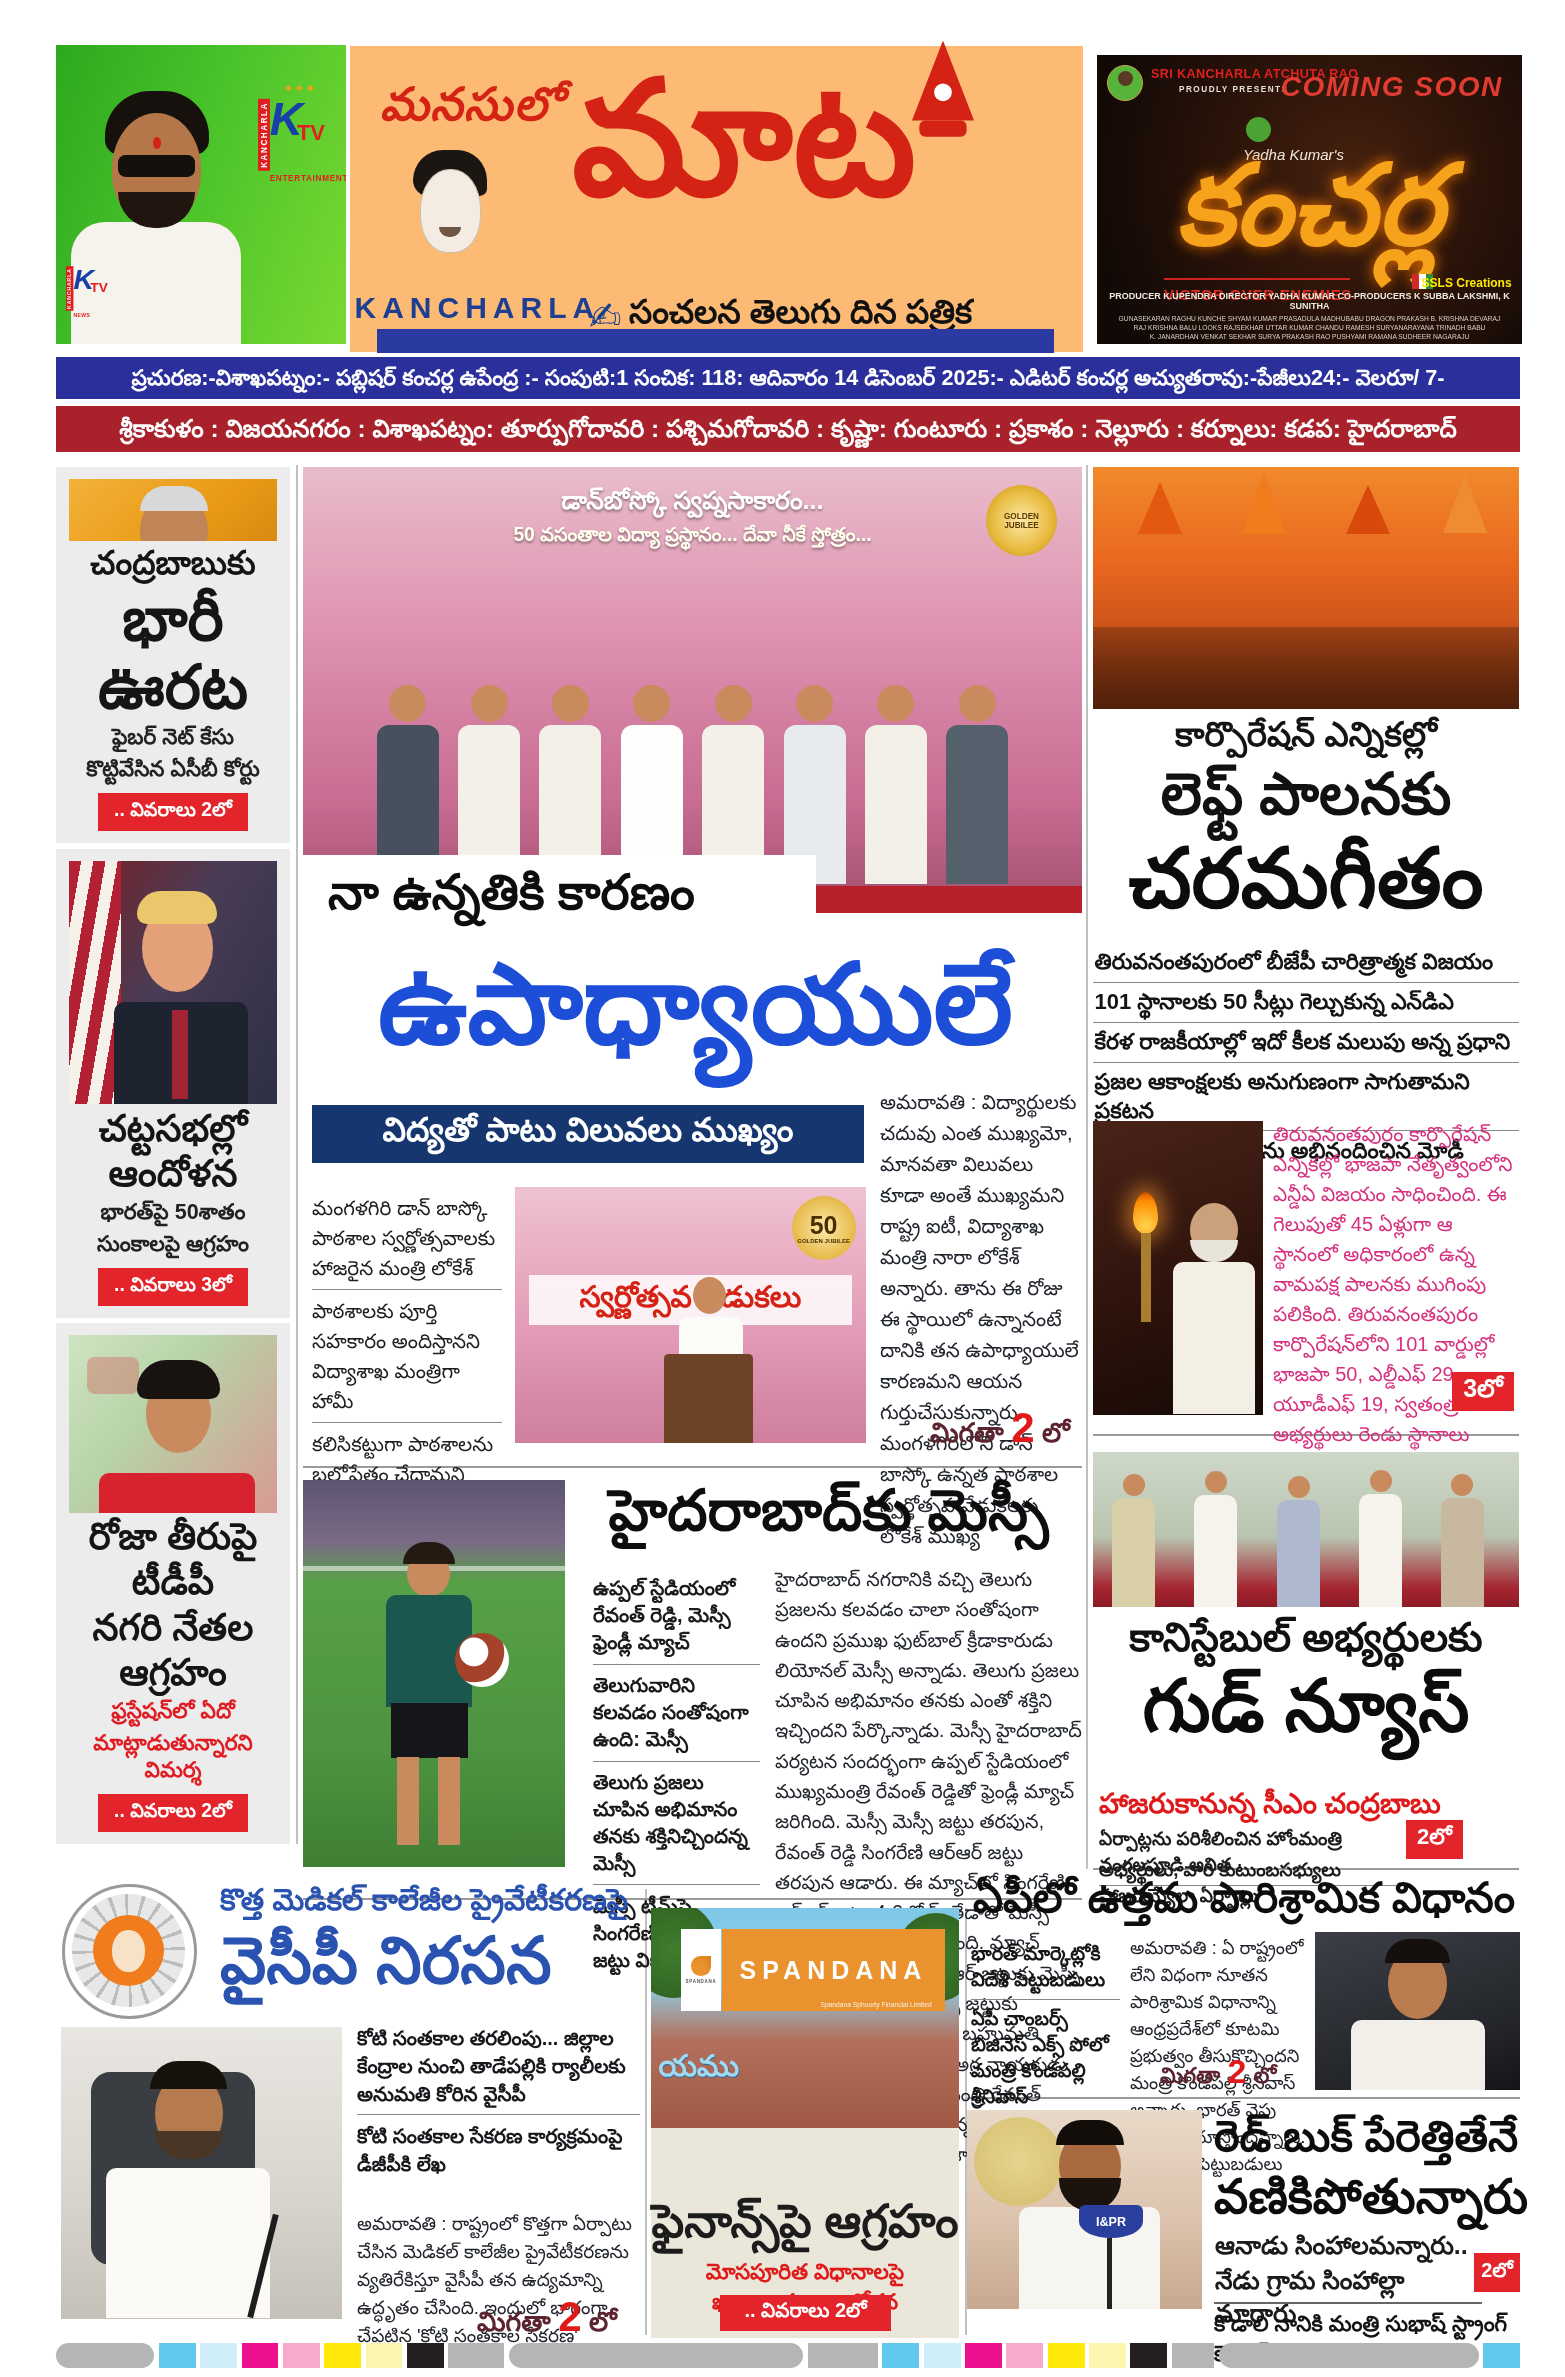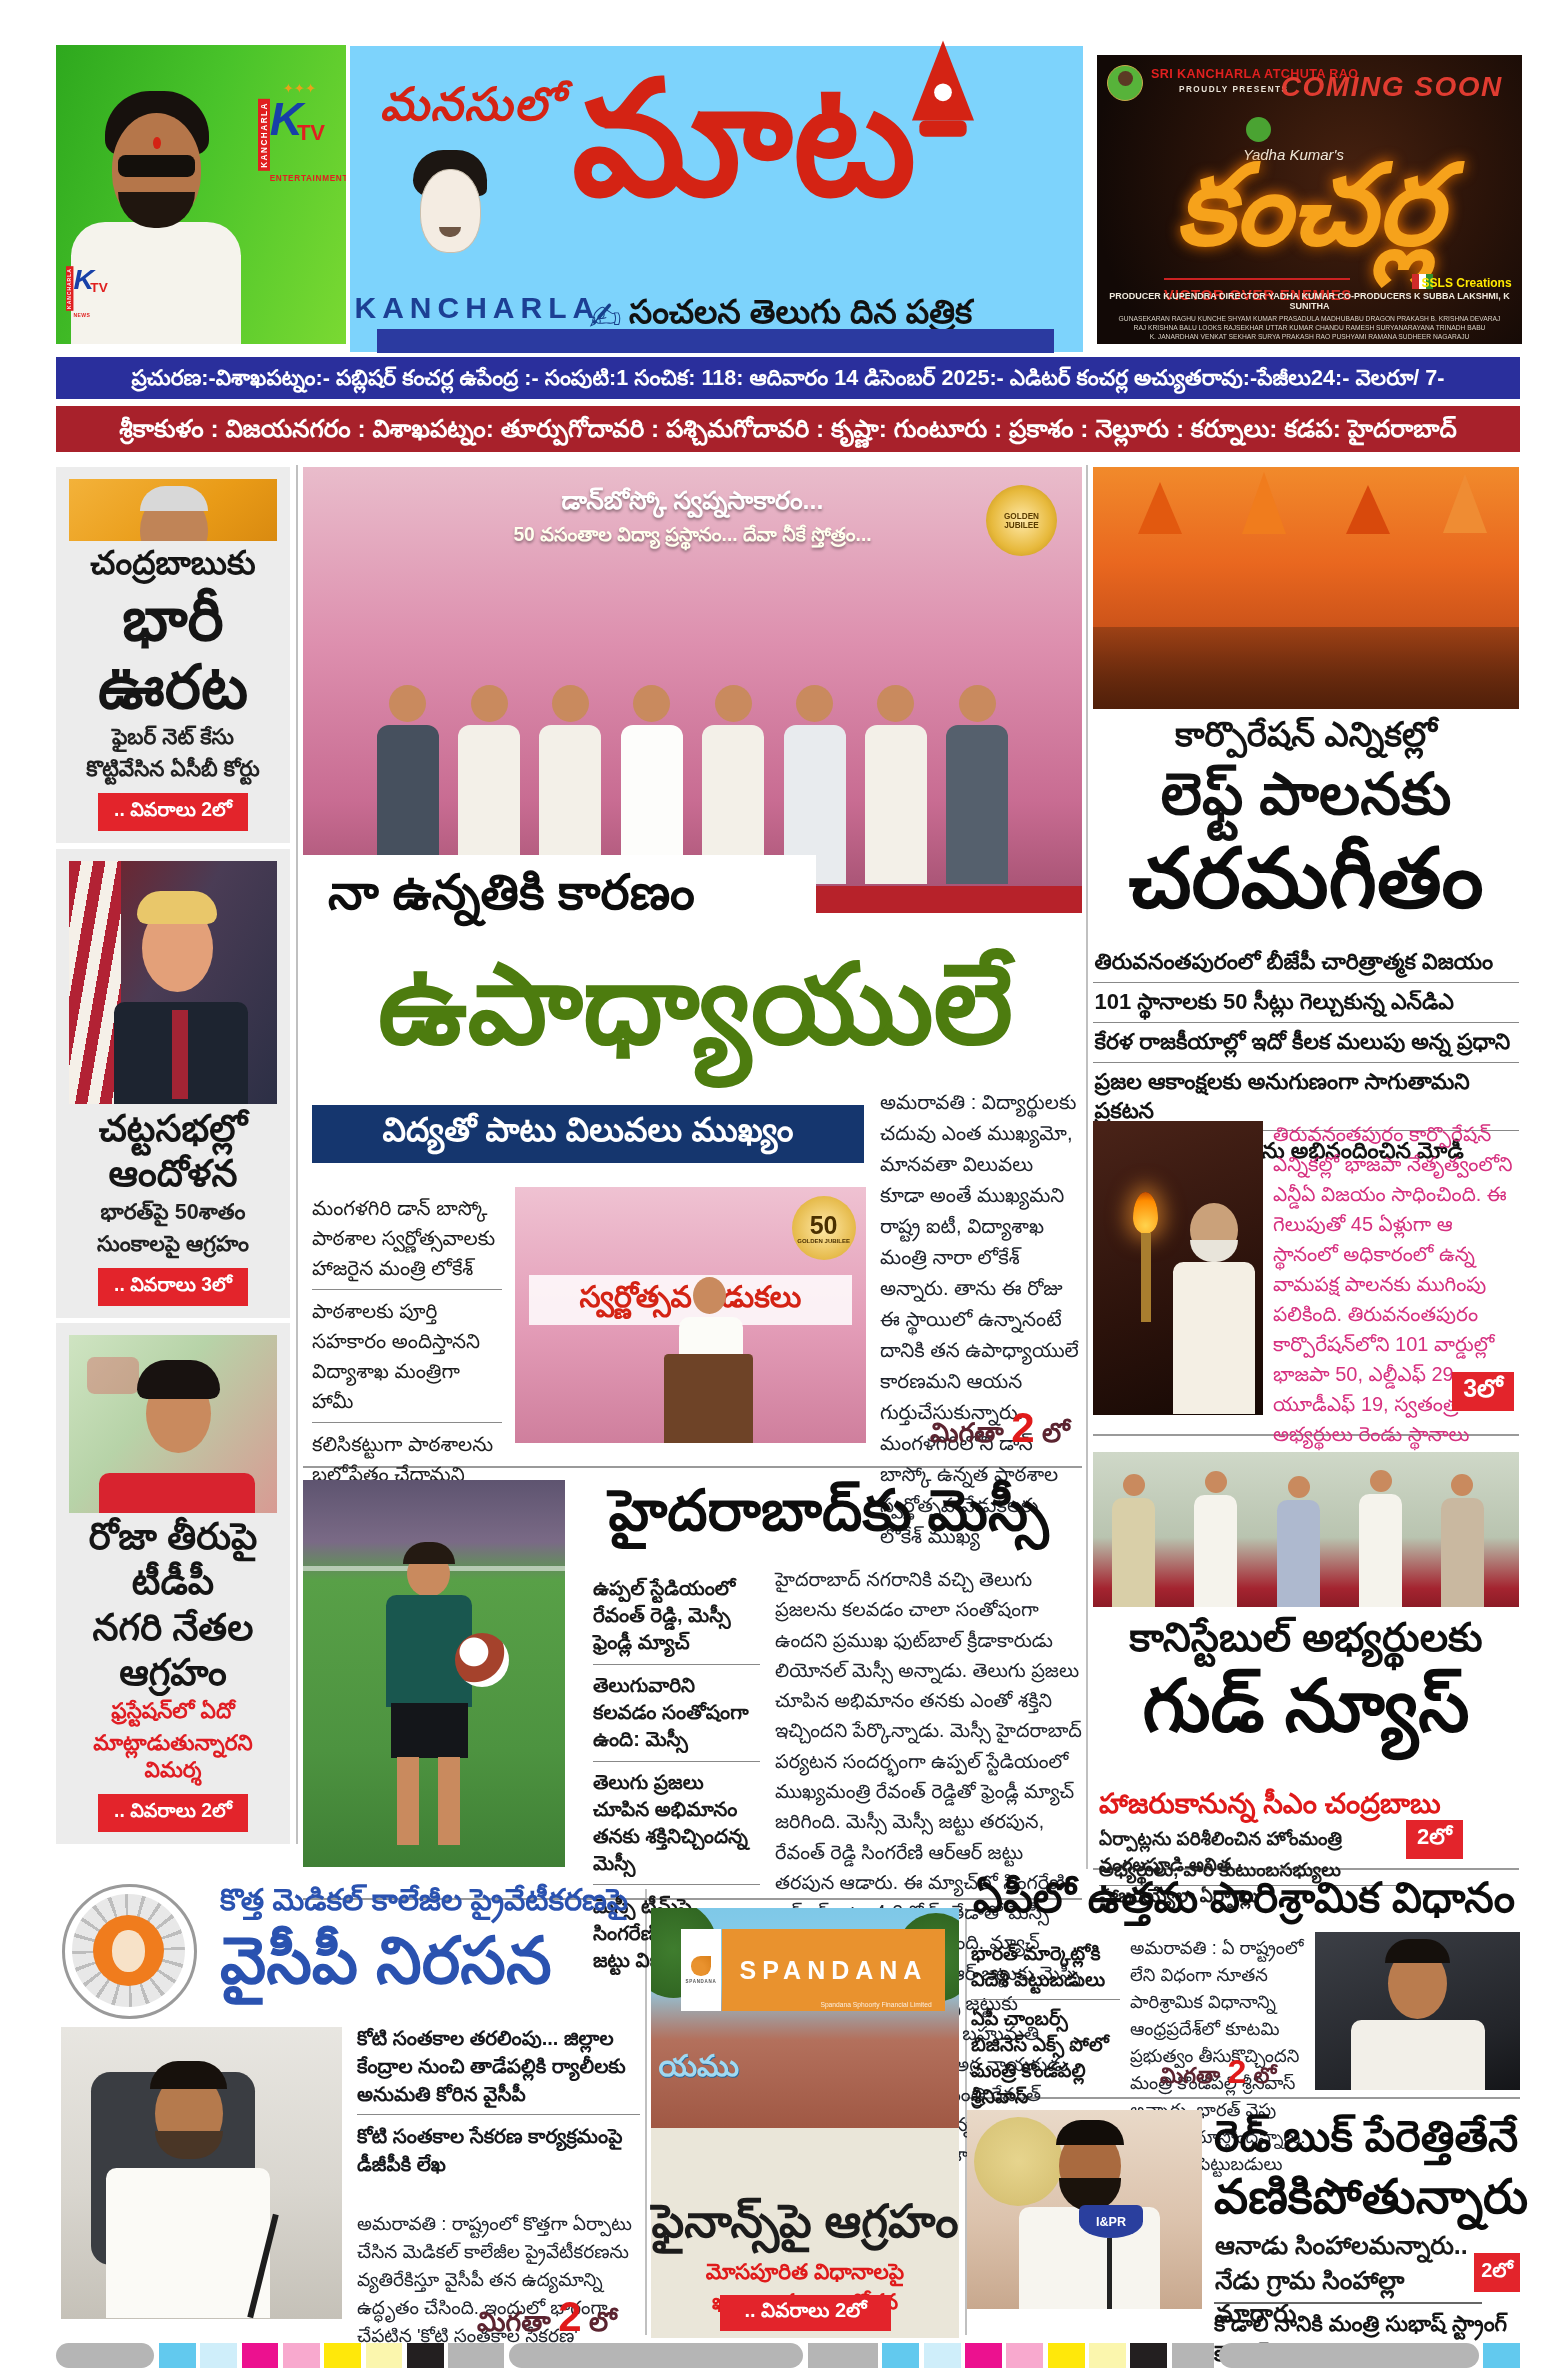--- a/index.html
+++ b/index.html
@@ -21,21 +21,21 @@
   .pm-tilak{position:absolute;left:87px;top:46px;width:7.4px;height:12px;border-radius:50%;background:#d42314;}
   .pm-beard{position:absolute;left:52px;top:101px;width:77px;height:36px;border-radius:0 0 37px 37px;background:#20160f;}
   .pm-torso{position:absolute;left:4.5px;top:131px;width:170px;height:122px;border-radius:34px 34px 0 0;background:#f5f3ec;}
   .ktv{position:absolute;display:flex;align-items:flex-start;}
   .ktv-strip{writing-mode:vertical-rl;transform:rotate(180deg);background:#e02020;color:#fff;
              font-size:8.2px;font-weight:bold;letter-spacing:1.5px;padding:3px 1.5px;}
   .ktv-k{color:#1740a8;font-size:46px;font-weight:900;font-style:italic;line-height:0.9;}
   .ktv-tv{color:#e02020;font-size:22px;font-weight:900;margin-left:-6px;margin-top:21px;}
   .ktv-sub{position:absolute;left:12px;bottom:-12px;color:#e02020;font-size:8.2px;font-weight:bold;letter-spacing:0.7px;}
   .ktv-stars{position:absolute;top:-18px;left:25px;font-size:13.4px;color:#e8a31a;}
-  .masthead{position:absolute;left:350px;top:46px;width:733px;height:306px;background:#7dd3fc;}
+  .masthead{position:absolute;left:350px;top:46px;width:733px;height:306px;background:#fdba74;}
   .brand-top{position:absolute;left:30px;top:31px;font-size:46px;font-weight:bold;color:#d42314;
              font-style:italic;letter-spacing:1.5px;}
   .sketch{position:absolute;left:58px;top:104px;width:83px;height:125px;}
   .sk-hair{position:absolute;left:4.5px;top:0;width:74px;height:46px;border-radius:37px 37px 9px 19.3px;background:#1c1612;}
   .sk-face{position:absolute;left:12px;top:19.3px;width:59px;height:82px;border-radius:48% 48% 44% 44%;background:#f4ece2;border:1.5px solid #c9bfae;}
   .sk-smile{position:absolute;left:31px;top:77px;width:22px;height:10.4px;border-radius:0 0 15px 15px;background:#6e5644;}
   .brand-name{position:absolute;left:4.5px;top:245px;font-size:30px;font-weight:900;letter-spacing:6px;color:#1c3f94;}
   .brand-main{position:absolute;left:222px;top:13.4px;font-size:160px;line-height:1;font-weight:800;color:#d42314;}
   .pen-nib{position:absolute;left:559px;top:-6px;}
   .tagline-row{position:absolute;left:239px;top:247px;display:flex;align-items:center;gap:7.4px;}
@@ -86,21 +86,21 @@
             background:radial-gradient(circle,#ffe9a8 0%,#e7b93c 60%,#b8860b 100%);display:flex;align-items:center;justify-content:center;
             font-size:8.2px;font-weight:bold;color:#5a3c00;text-align:center;padding:6px;box-sizing:border-box;}
   .crowd{position:absolute;left:0;bottom:27px;width:100%;display:flex;justify-content:center;gap:13.4px;align-items:flex-end;}
   .person{position:relative;width:68px;height:201px;}
   .person .hd{width:37px;height:37px;border-radius:50%;background:#c98a5e;margin:0 auto;}
   .person .ts{width:62px;height:159px;border-radius:12px 12px 0 0;margin:3px auto 0;background:#f3f0e8;}
   .carpet{position:absolute;left:0;bottom:0;width:100%;height:27px;background:#b7222a;}
   .lead-kicker{position:absolute;left:303px;top:855px;width:513px;height:86px;background:#fff;
                font-size:49px;font-weight:bold;color:#0d0d0d;display:flex;align-items:center;padding-left:25px;box-sizing:border-box;}
   .lead-headline{position:absolute;left:308px;top:938px;width:775px;text-align:center;
-                 font-size:112px;font-weight:800;color:#4d7c0f;line-height:1.2;}
+                 font-size:112px;font-weight:800;color:#1d4ed8;line-height:1.2;}
   .lead-band{position:absolute;left:312px;top:1105px;width:552px;height:58px;background:#15366e;color:#fff;
              font-size:33px;font-weight:bold;display:flex;align-items:center;justify-content:center;}
   .lead-leftbody{position:absolute;left:312px;top:1187px;width:190px;font-size:20px;line-height:1.5;color:#1d1d1d;}
   .lead-leftbody div{border-bottom:1.5px solid #8a8a8a;padding:6px 0;}
   .lead-leftbody div:last-child{border-bottom:none;}
   .inset-photo{left:515px;top:1187px;width:351px;height:256px;background:linear-gradient(180deg,#efc2d2 0%,#e39cb7 55%,#cf7f9d 100%);}
   .ip-cap{position:absolute;left:4%;top:88px;width:92%;background:#ffffffd9;color:#d42314;font-weight:800;
           font-size:30px;text-align:center;padding:4.5px 0;}
   .ip-badge{position:absolute;right:10.4px;top:9px;width:64px;height:64px;border-radius:50%;
             background:radial-gradient(circle,#ffe9a8,#daa520);display:flex;flex-direction:column;align-items:center;justify-content:center;color:#4a3000;}

